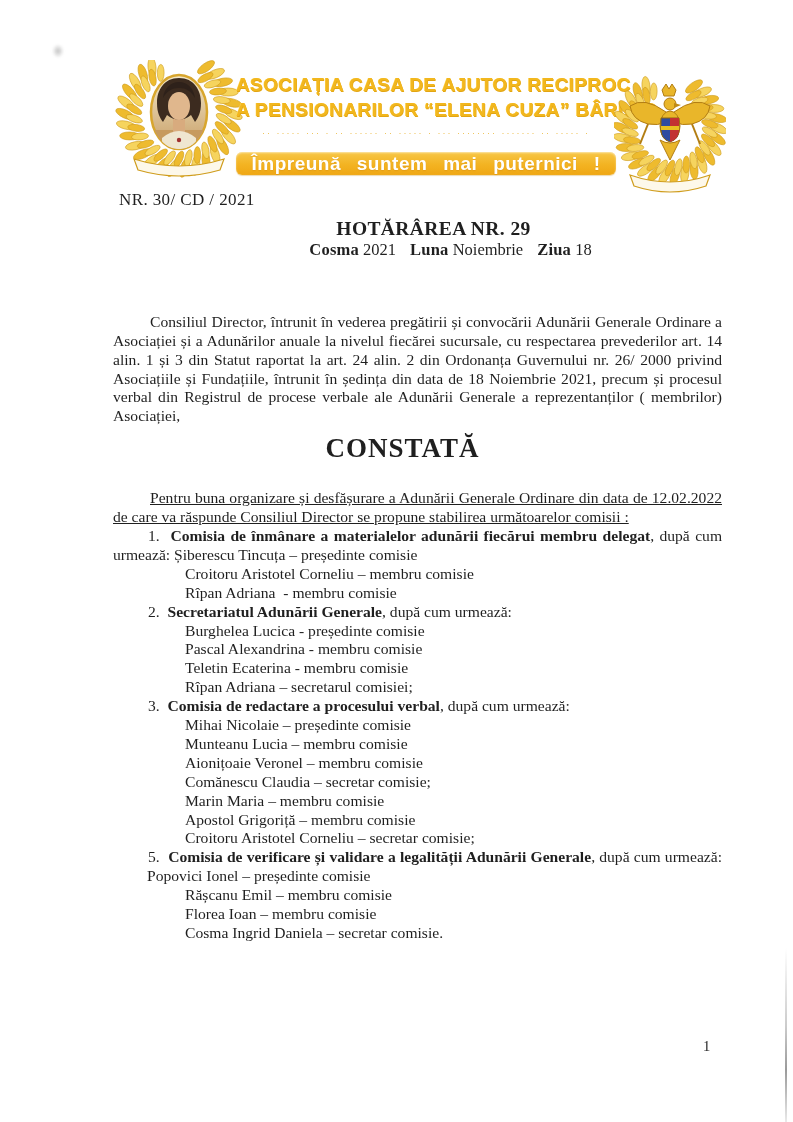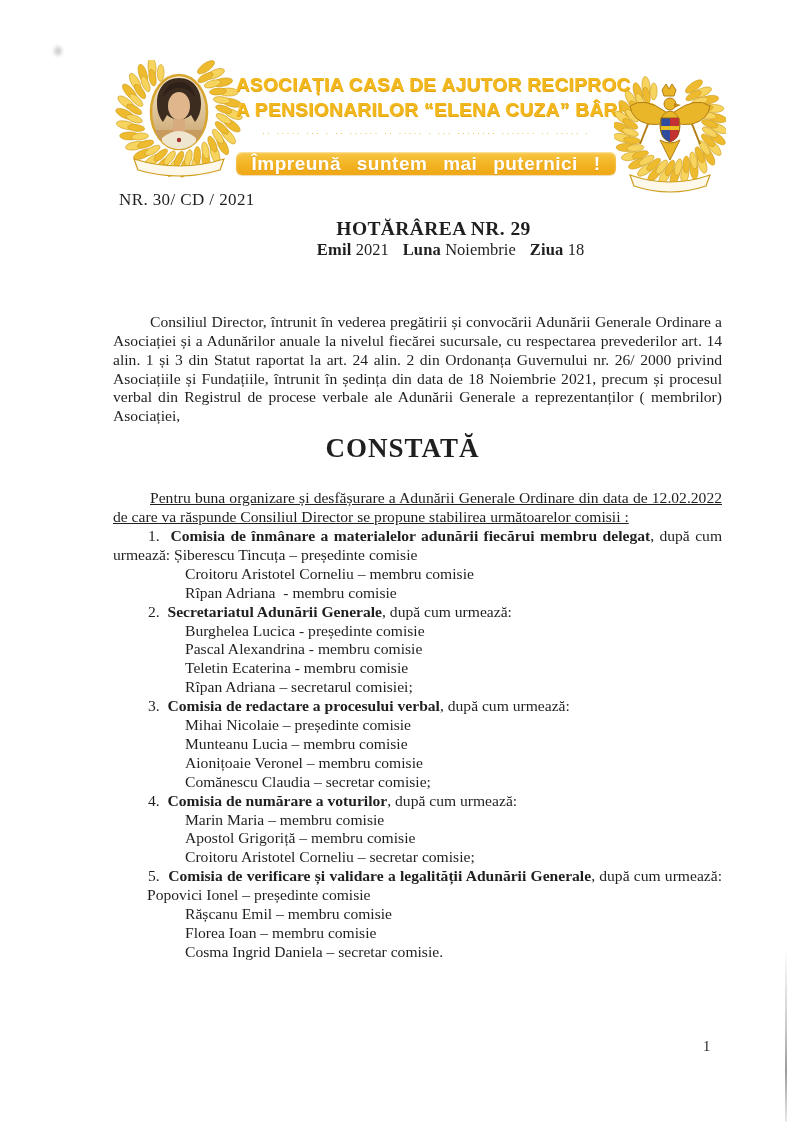--- a/index.html
+++ b/index.html
@@ -215,21 +215,21 @@
         <path d="M56 50 h9 v12 q0 9 -9 12 z" fill="#c23232"></path>
         <rect x="47" y="58" width="18" height="4" fill="#e8c020"></rect>
       </g>
     </svg>
   </div>
 
   <div class="ref-number">NR. 30/ CD / 2021</div>
 
   <div class="doc-body">
     <div class="doc-title">HOTĂRÂREA NR. 29</div>
-    <div class="doc-date"><b>Emil</b><span> 2021</span><span class="gap"></span><b>Luna</b><span> Noiembrie</span><span class="gap"></span><b>Ziua</b><span> 18</span></div>
+    <div class="doc-date"><b>Cosma</b><span> 2021</span><span class="gap"></span><b>Luna</b><span> Noiembrie</span><span class="gap"></span><b>Ziua</b><span> 18</span></div>
 
     <div class="intro">Consiliul Director, întrunit în vederea pregătirii și convocării Adunării Generale Ordinare a Asociației și a Adunărilor anuale la nivelul fiecărei sucursale, cu respectarea prevederilor art. 14 alin. 1 și 3 din Statut raportat la art. 24 alin. 2 din Ordonanța Guvernului nr. 26/ 2000 privind Asociațiile și Fundațiile, întrunit în ședința din data de 18 Noiembrie 2021, precum și procesul verbal din Registrul de procese verbale ale Adunării Generale a reprezentanților ( membrilor) Asociației,</div>
 
     <div class="constata">CONSTATĂ</div>
 
     <div class="purpose">Pentru buna organizare și desfășurare a Adunării Generale Ordinare din data de 12.02.2022 de care va răspunde Consiliul Director se propune stabilirea următoarelor comisii :</div>
 
     <div>
         <div class="c-head"><span>1.&nbsp;&nbsp;</span><b>Comisia de înmânare a materialelor adunării fiecărui membru delegat</b><span>, după cum urmează: </span><span>Șiberescu Tincuța – președinte comisie</span></div>
         <div class="c-member">Croitoru Aristotel Corneliu – membru comisie</div>
@@ -237,21 +237,20 @@
         <div class="c-head"><span>2.&nbsp;&nbsp;</span><b>Secretariatul Adunării Generale</b><span>, după cum urmează:</span></div>
         <div class="c-member">Burghelea Lucica - președinte comisie</div>
         <div class="c-member">Pascal Alexandrina - membru comisie</div>
         <div class="c-member">Teletin Ecaterina - membru comisie</div>
         <div class="c-member">Rîpan Adriana – secretarul comisiei;</div>
         <div class="c-head"><span>3.&nbsp;&nbsp;</span><b>Comisia de redactare a procesului verbal</b><span>, după cum urmează:</span></div>
         <div class="c-member">Mihai Nicolaie – președinte comisie</div>
         <div class="c-member">Munteanu Lucia – membru comisie</div>
         <div class="c-member">Aionițoaie Veronel – membru comisie</div>
         <div class="c-member">Comănescu Claudia – secretar comisie;</div>
-        <div class="c-head"><span>4.&nbsp;&nbsp;</span><b>Comisia de numărare a voturilor</b><span>, după cum urmează:</span></div>
         <div class="c-member">Marin Maria – membru comisie</div>
         <div class="c-member">Apostol Grigoriță – membru comisie</div>
         <div class="c-member">Croitoru Aristotel Corneliu – secretar comisie;</div>
         <div class="c-head"><span>5.&nbsp;&nbsp;</span><b>Comisia de verificare și validare a legalității Adunării Generale</b><span>, după cum urmează: </span><span class="igap"></span><span>Popovici Ionel – președinte comisie</span></div>
         <div class="c-member">Rășcanu Emil – membru comisie</div>
         <div class="c-member">Florea Ioan – membru comisie</div>
         <div class="c-member">Cosma Ingrid Daniela – secretar comisie.</div>
       </div>
   </div>
 

